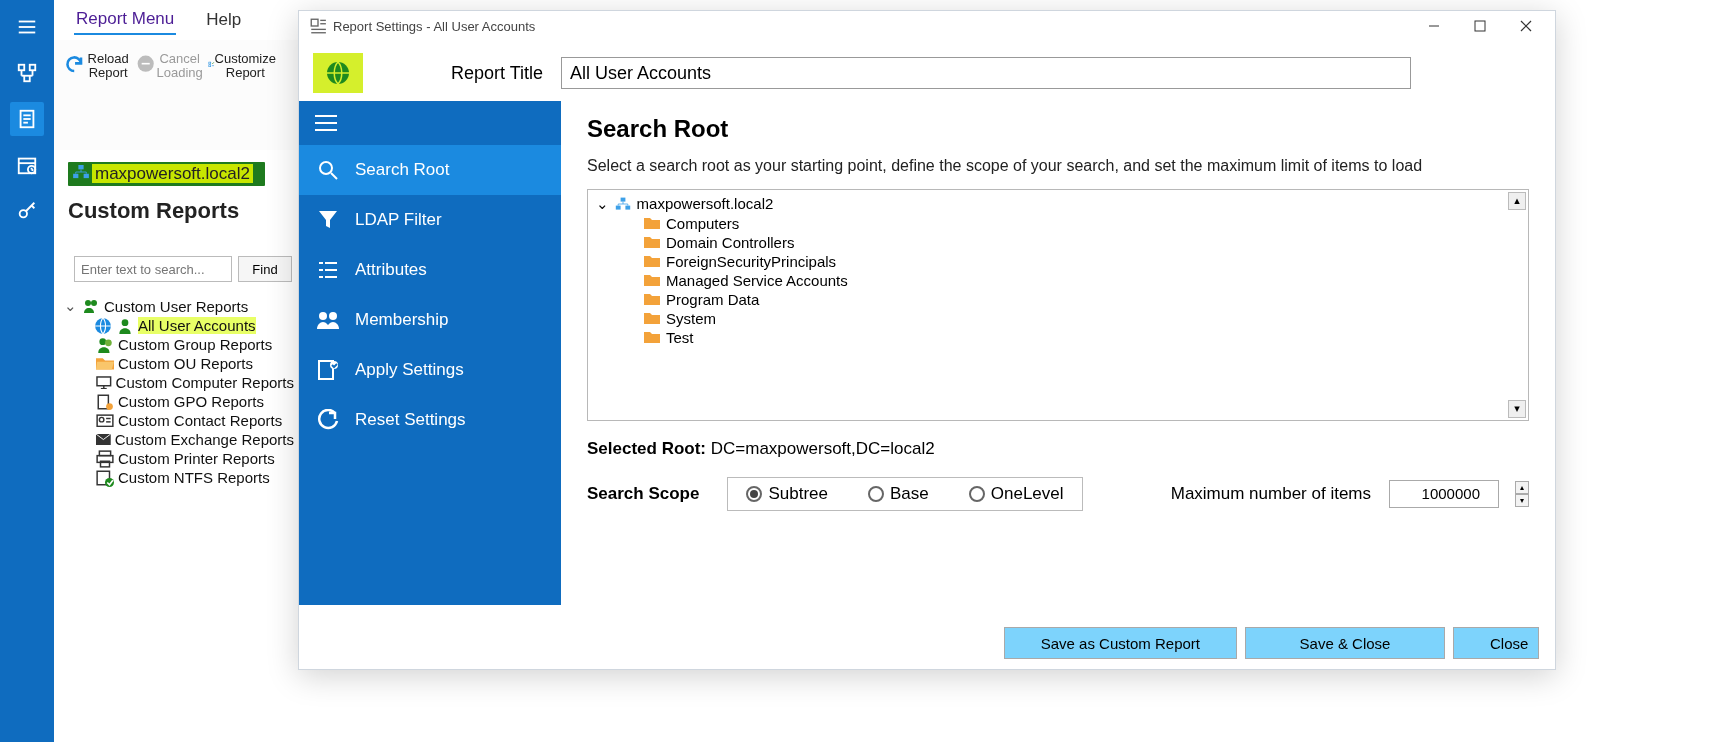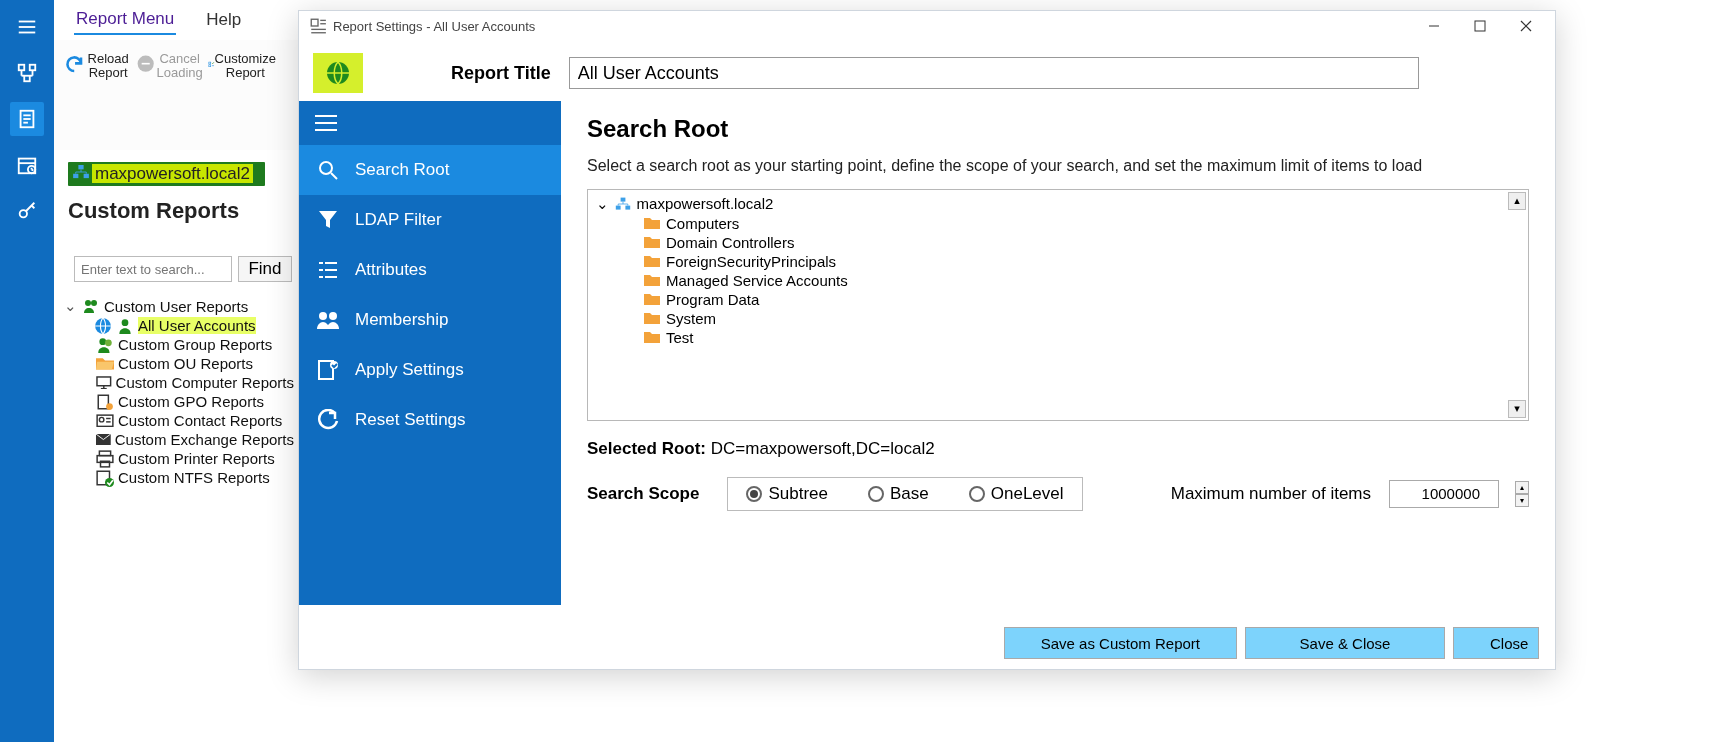--- a/index.html
+++ b/index.html
@@ -26,42 +26,42 @@
 .domain-badge { position: absolute; left: 68px; top: 162px; background: #1e7a1e; padding: 2px 12px 2px 24px; color: #b6ff44; font-size: 17px; border-radius: 1px; }
 .domain-badge .d-label { background: #c7e600; color: #222; padding: 0 3px; }
 .domain-org { position:absolute; left:72px; top:165px; width:18px;height:14px; }
 
 
 .cr-head { position: absolute; left: 68px; top: 198px; font-size: 22px; font-weight: 600; color: #222; }
 
 
 .search-row { position: absolute; left: 74px; top: 256px; display:flex; gap:6px; }
 .search-row input { width: 158px; height: 26px; border: 1px solid #bbb; padding: 2px 6px; font-size: 13px; color: #888; }
-.search-row button { width: 54px; height: 26px; border: 1px solid #bbb; background: #f6f6f6; font-size: 17px; cursor:pointer; }
+.search-row button { width: 54px; height: 26px; border: 1px solid #bbb; background: #f6f6f6; font-size: 13px; cursor:pointer; }
 
 
 .tree { position: absolute; left: 64px; top: 296px; width: 230px; font-size: 15px; color: #111; }
 .tree-row { display:flex; align-items:center; gap:4px; padding:1px 0; cursor:pointer; white-space:nowrap; overflow:hidden; }
 .tree-row .chev { width:14px; display:inline-block; color:#555; }
 .tree-row .ti { width:18px; height:16px; display:flex;align-items:center;justify-content:center; }
 .tree-row .hl { background:#e8ff66; }
 .indent-1 { padding-left: 30px; }
 .indent-2 { padding-left: 32px; }
 
 
 .dialog { position: absolute; left: 298px; top: 10px; width: 1258px; height: 660px; background: #fff; border: 1px solid #cfd6de; box-shadow: 0 6px 30px rgba(0,0,0,.18); }
 .dlg-title { height: 30px; display:flex; align-items:center; padding: 0 6px 0 10px; font-size: 13px; color: #444; background:#fff; border-bottom:0; }
 .dlg-title .title-ic { width:18px; height:18px; margin-right:6px; display:flex;align-items:center;justify-content:center;}
 .dlg-title .winbtns { margin-left:auto; display:flex; }
 .dlg-title .winbtn { width:46px; height:28px; display:flex;align-items:center;justify-content:center; cursor:pointer; color:#444; }
 
 
 .rt-row { display:flex; align-items:center; gap: 18px; padding: 12px 16px 8px 14px; }
 .globe-badge { width: 50px; height: 40px; background: #d5ef2c; display:flex; align-items:center; justify-content:center; }
-.rt-label { font-size: 18px; font-weight: 700; margin-left: 70px; }
+.rt-label { font-size: 18px; font-weight: 400; margin-left: 70px; }
 .rt-input { flex: 0 0 850px; height: 32px; border: 1px solid #999; font-size: 18px; padding: 2px 8px; }
 
 
 .dlg-body { display:flex; height: calc(100% - 30px - 68px - 56px); }
 .dlg-side { width: 262px; background: #0f6cbf; color:#fff; display:flex; flex-direction:column; }
 .dlg-side .burger { height: 44px; display:flex; align-items:center; padding-left:16px; cursor:pointer; }
 .dlg-side .s-item { height: 50px; display:flex; align-items:center; gap:14px; padding-left:16px; font-size:17px; cursor:pointer; }
 .dlg-side .s-item.active { background:#1b8ae0; }
 .dlg-side .s-item .si { width:26px; display:flex;align-items:center;justify-content:center; }
 

